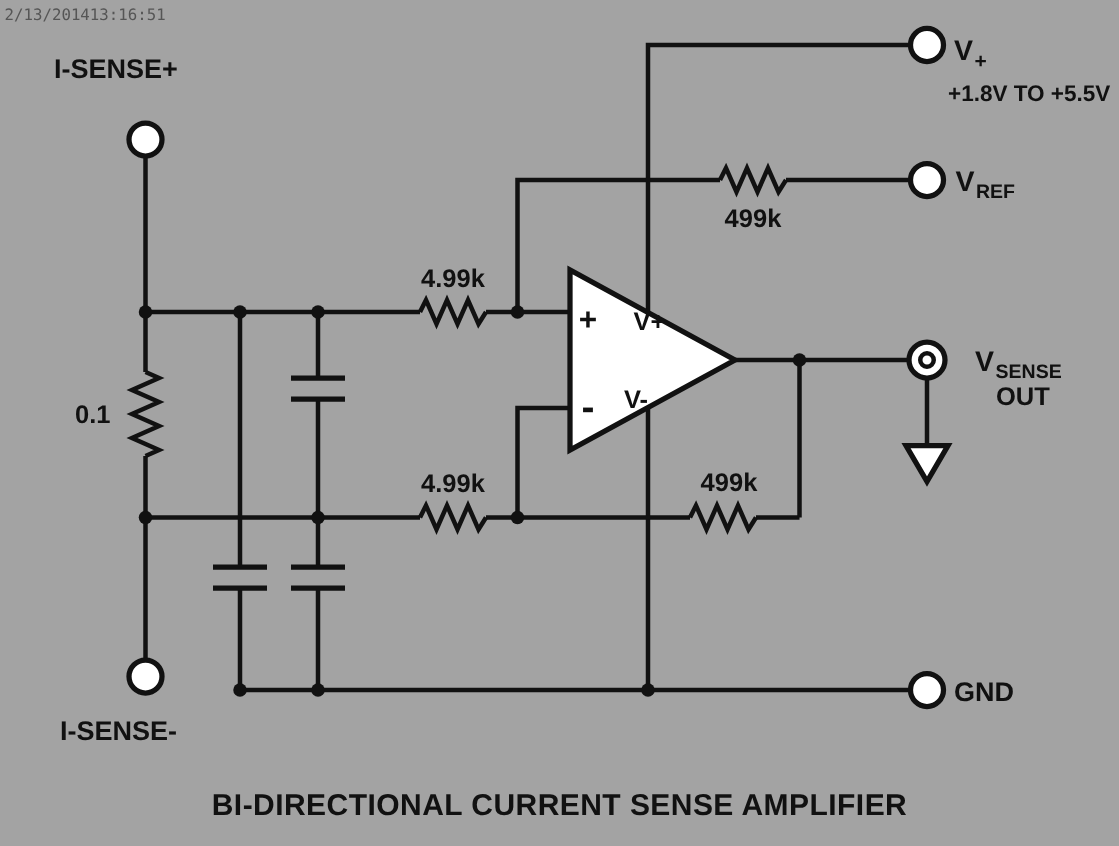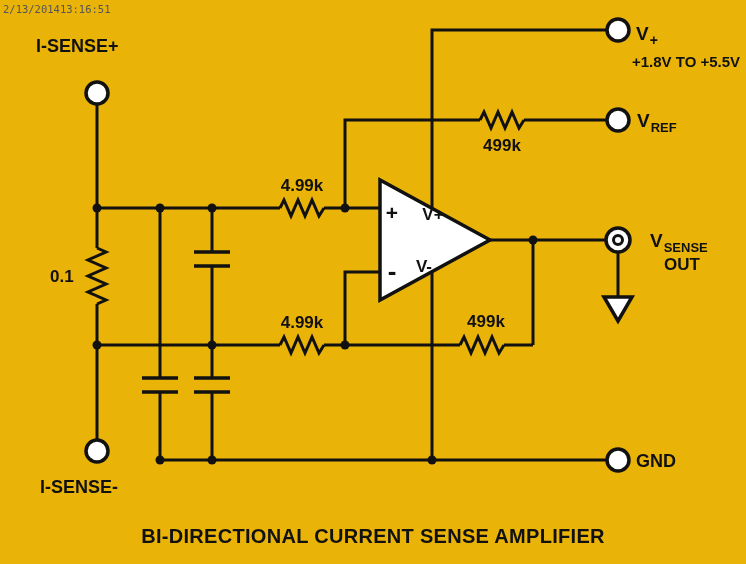--- a/index.html
+++ b/index.html
@@ -1,16 +1,16 @@
 <!DOCTYPE html>
 <html><head>
 <meta charset="utf-8">
 <style>
   html,body{margin:0;padding:0;background:#ffffff;}
-  .page{position:relative;width:746px;height:564px;background:#eab308;overflow:hidden;}
+  .page{position:relative;width:746px;height:564px;background:#a3a3a3;overflow:hidden;}
   svg{display:block;}
   svg text{font-family:"Liberation Sans",sans-serif;font-weight:bold;fill:#111;}
   svg text.timestamp{font-family:"DejaVu Sans Mono",monospace;font-weight:normal;fill:#555;letter-spacing:0;}
   .wire{stroke:#111;stroke-width:3;fill:none;stroke-linejoin:miter;}
   .plate{stroke:#111;stroke-width:3.5;fill:none;}
   .symbol{stroke:#111;stroke-width:3;fill:none;stroke-linejoin:miter;}
   .body{stroke:#111;stroke-width:3.5;fill:#ffffff;stroke-linejoin:miter;}
   .term{stroke:#111;stroke-width:3.5;fill:#ffffff;}
   .term-inner{stroke:#111;stroke-width:3;fill:#ffffff;}
   .dot{fill:#111;stroke:none;}

